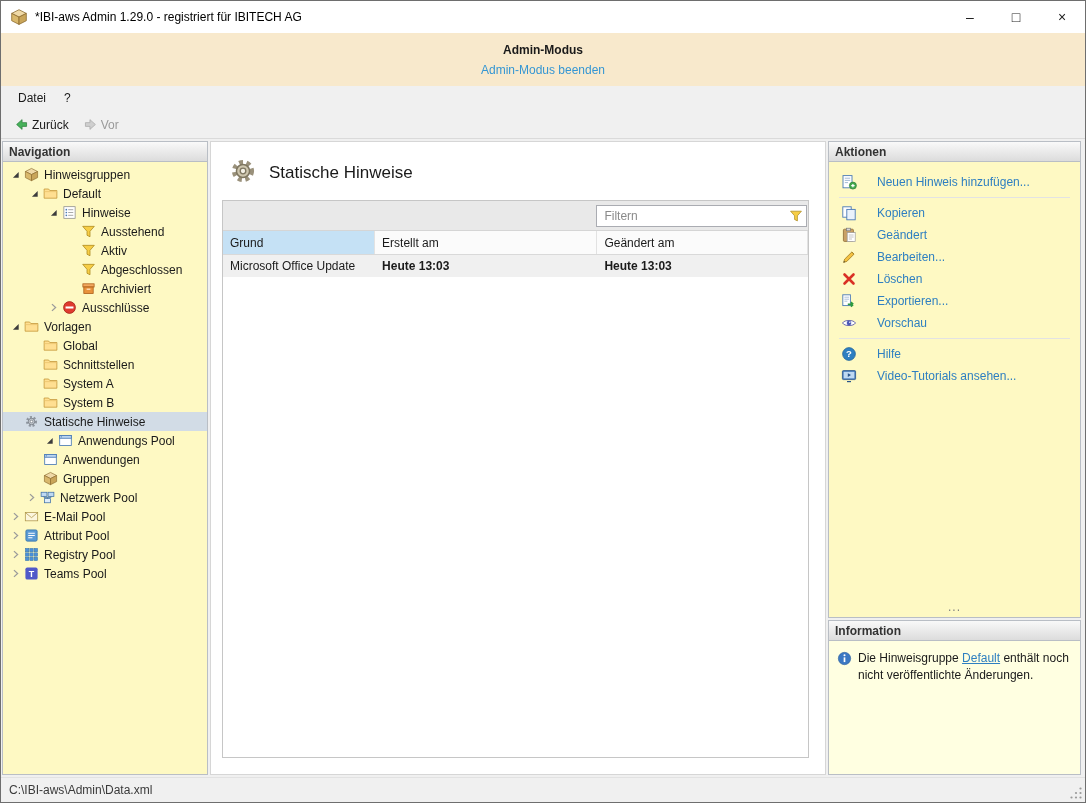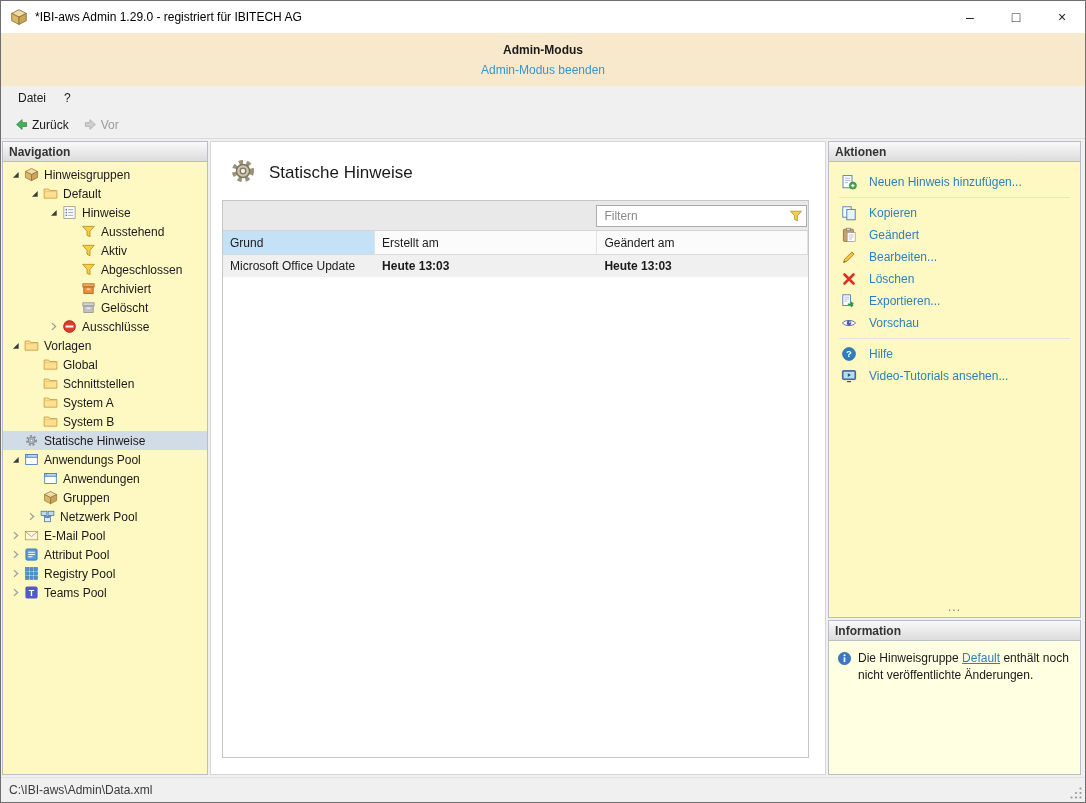--- a/index.html
+++ b/index.html
@@ -62,21 +62,21 @@
   .c0{width:26%}.c1{width:38%}.c2{flex:1}
   .table-body{flex:1;background:#fff;overflow:hidden}
   .table-row{display:flex;height:22px;background:#f0f0f0;align-items:center;cursor:default}
   .td{padding-left:7px;overflow:hidden;white-space:nowrap}
   .td.bold{font-weight:bold}
 
   
   .right-col{flex:0 0 253px;width:253px;display:flex;flex-direction:column;gap:2px;min-height:0}
   .actions-panel{flex:0 0 477px}
   .actions-body{flex:1;display:flex;flex-direction:column;padding-top:9px;overflow:hidden}
-  .action-item{display:flex;align-items:center;gap:12px;height:22px;padding-left:12px;color:#2e7fc1;cursor:pointer}
+  .action-item{display:flex;align-items:center;gap:20px;height:22px;padding-left:12px;color:#2e7fc1;cursor:pointer}
   .aicon{display:inline-flex}
   .aicon svg{width:16px;height:16px}
   .action-sep{height:1px;background:#e3e3e3;margin:4px 10px}
   .actions-overflow{flex:0 0 16px;text-align:center;color:#808080;letter-spacing:1px;cursor:pointer;line-height:12px}
   .info-panel{flex:1}
   .info-body{flex:1;background:#ffffe1;padding:9px 8px;display:flex;gap:6px;line-height:1.4}
   .iicon{display:inline-flex;margin-top:1px}
   .iicon svg{width:15px;height:15px}
   .info-link{color:#2e7fc1;text-decoration:underline;cursor:pointer}
 
@@ -215,31 +215,20 @@
             <span class="expander"></span>
             <span class="ticon">
               <svg viewBox="0 0 16 16">
                 <rect x="2" y="3" width="12" height="3.4" fill="#f2a961" stroke="#a85a14" stroke-width=".8"></rect>
                 <rect x="3" y="6.4" width="10" height="7" fill="#e8923c" stroke="#a85a14" stroke-width=".8"></rect>
                 <rect x="6" y="8" width="4" height="1.6" fill="#fbd8af"></rect>
               </svg>
             </span>
             <span class="tlabel">Archiviert</span>
           </div>
-          <div class="tree-row" style="padding-left: 61px;">
-            <span class="expander"></span>
-            <span class="ticon">
-              <svg viewBox="0 0 16 16">
-                <rect x="2" y="3" width="12" height="3.4" fill="#d5d5d5" stroke="#8a8a8a" stroke-width=".8"></rect>
-                <rect x="3" y="6.4" width="10" height="7" fill="#c2c2c2" stroke="#8a8a8a" stroke-width=".8"></rect>
-                <rect x="6" y="8" width="4" height="1.6" fill="#ededed"></rect>
-              </svg>
-            </span>
-            <span class="tlabel">Gelöscht</span>
-          </div>
           <div class="tree-row" style="padding-left: 42px;">
             <span class="expander">
               <svg viewBox="0 0 12 12">
                 <path d="M4.3 2.3 L8.3 6 L4.3 9.7" fill="none" stroke="#9b9b9b" stroke-width="1.4"></path>
               </svg>
             </span>
             <span class="ticon">
               <svg viewBox="0 0 16 16">
                 <circle cx="8" cy="8" r="6.3" fill="#e03b2f" stroke="#9e1c12" stroke-width=".8"></circle>
                 <rect x="3.8" y="6.9" width="8.4" height="2.2" fill="#fff"></rect>
@@ -305,21 +294,21 @@
             <span class="expander"></span>
             <span class="ticon">
               <svg viewBox="0 0 16 16">
                 <circle cx="8" cy="8" r="4.6" fill="none" stroke="#8e959e" stroke-width="2.6" stroke-dasharray="2.05 1.85"></circle>
                 <circle cx="8" cy="8" r="3.4" fill="#c6cbd2" stroke="#6e757e" stroke-width=".9"></circle>
                 <circle cx="8" cy="8" r="1.4" fill="#fff" stroke="#6e757e" stroke-width=".8"></circle>
               </svg>
             </span>
             <span class="tlabel">Statische Hinweise</span>
           </div>
-          <div class="tree-row" style="padding-left: 4px;">
+          <div class="tree-row" style="padding-left: 15px; margin-left: 23px;">
             <span class="expander">
               <svg viewBox="0 0 12 12">
                 <path d="M9.5 3.2 V9.5 H3.2 Z" fill="#3c3c3c"></path>
               </svg>
             </span>
             <span class="ticon">
               <svg viewBox="0 0 16 16">
                 <rect x="1.8" y="2.6" width="12.4" height="10.8" fill="#fff" stroke="#4a7ab5" stroke-width=".9"></rect>
                 <rect x="1.8" y="2.6" width="12.4" height="3" fill="#bcd6f0" stroke="#4a7ab5" stroke-width=".9"></rect>
                 <circle cx="3.6" cy="4.1" r=".6" fill="#4a7ab5"></circle>

